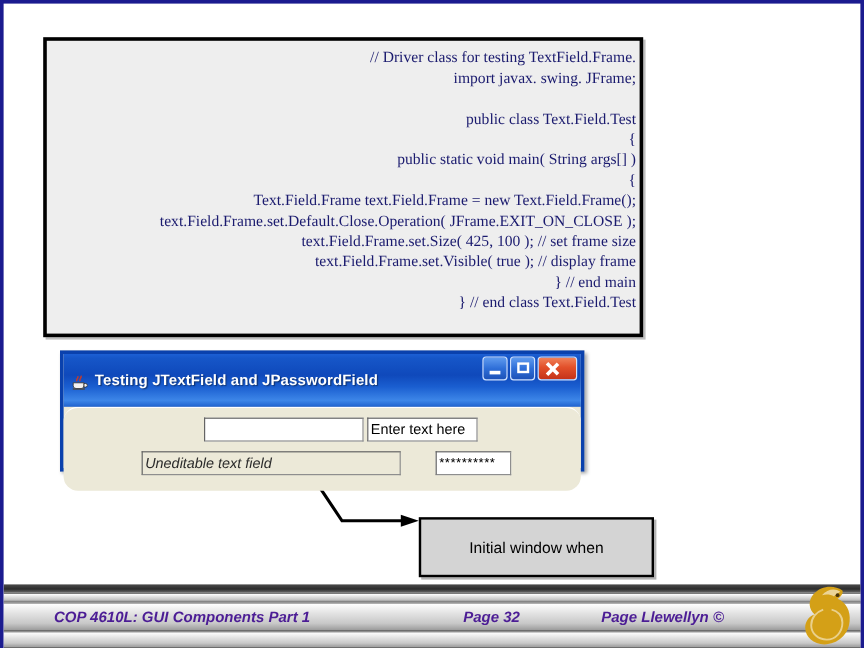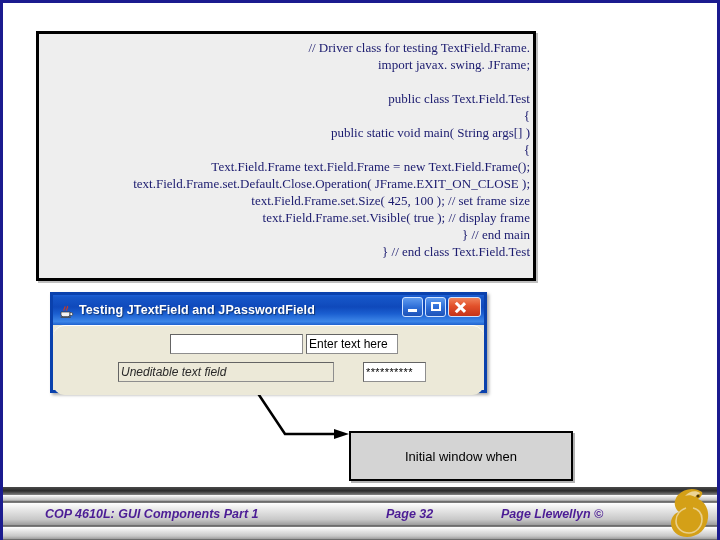--- a/index.html
+++ b/index.html
@@ -63,21 +63,21 @@
     top: 289px;
     width: 437px;
     height: 101px;
     box-sizing: border-box;
     border: 3px solid #0a41ad;
     background: #ece9d8;
     box-shadow: 2px 2px 3px rgba(0,0,0,0.35);
   }
   #jframe-titlebar {
     position: relative;
-    height: 30px;
+    height: 44px;
     background: linear-gradient(to bottom,
         #1c5fd4 0%, #1656c8 8%, #0f49bb 40%, #1a5ed0 62%, #3d86e8 88%, #1f62cf 100%);
     display: flex;
     align-items: center;
     padding: 0 2px 0 4px;
     box-sizing: border-box;
   }
   #java-icon {
     width: 18px;
     height: 18px;
@@ -178,21 +178,21 @@
     width: 720px;
     height: 540px;
     pointer-events: none;
   }
 
   
   #caption-box {
     position: absolute;
     left: 346px;
     top: 428px;
-    width: 224px;
+    width: 196px;
     height: 50px;
     background: #d4d4d4;
     border: 2px solid #000000;
     box-sizing: border-box;
     display: flex;
     flex-direction: column;
     align-items: center;
     justify-content: center;
     font-family: "Liberation Sans", sans-serif;
     font-size: 13px;

